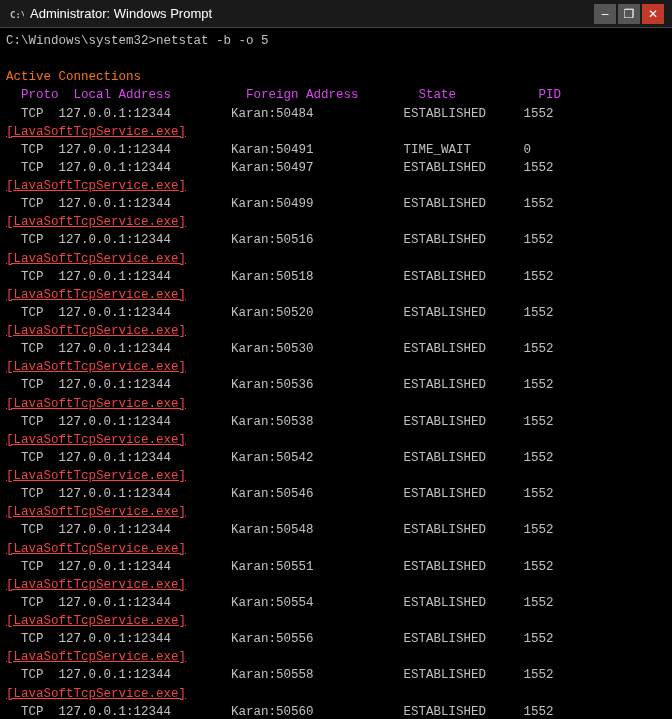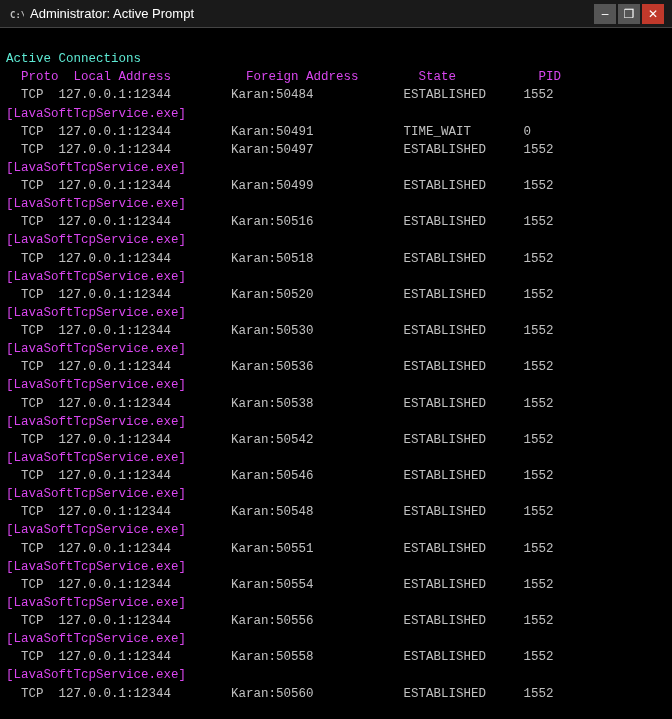--- a/index.html
+++ b/index.html
@@ -71,42 +71,42 @@
       height: calc(719px - 28px);
       overflow: hidden;
       font-size: 12.5px;
       line-height: 1.45;
       white-space: pre;
     }
     .cmd-line {
       color: #c0c0c0;
     }
     .header-line {
-      color: #5eead4;
+      color: #f97316;
     }
     .col-headers {
       color: #d946ef;
     }
-    .service-line { color: #d946ef; padding-left: 0; }
+    .service-line { color: #ef4444; padding-left: 0; text-decoration: underline; }
   </style>
 </head>
 <body>
 
 <div class="title-bar">
   <div class="title-bar-left">
     <div class="title-bar-icon">
       <svg width="16" height="16" viewBox="0 0 16 16">
         <rect width="16" height="16" fill="#1a1a1a"></rect>
         <text x="2" y="12" font-size="9" fill="#c0c0c0" font-family="monospace" font-weight="bold">C:\</text>
       </svg>
     </div>
-    <span class="title-bar-text">Administrator: Active Prompt</span>
+    <span class="title-bar-text">Administrator: Windows Prompt</span>
   </div>
   <div class="title-bar-controls">
     <button class="tb-btn minimize">–</button>
     <button class="tb-btn maximize">❐</button>
     <button class="tb-btn close">✕</button>
   </div>
 </div>
 
-<div class="terminal" id="terminal-container"><div class="header-line">
+<div class="terminal" id="terminal-container"><div class="cmd-line">C:\Windows\system32&gt;netstat -b -o 5</div><div class="header-line">
 Active Connections
 </div><div class="col-headers">  Proto  Local Address          Foreign Address        State           PID</div><div class="cmd-line">  TCP  127.0.0.1:12344        Karan:50484            ESTABLISHED     1552</div><div class="service-line">[LavaSoftTcpService.exe]</div><div class="cmd-line">  TCP  127.0.0.1:12344        Karan:50491            TIME_WAIT       0</div><div class="cmd-line">  TCP  127.0.0.1:12344        Karan:50497            ESTABLISHED     1552</div><div class="service-line">[LavaSoftTcpService.exe]</div><div class="cmd-line">  TCP  127.0.0.1:12344        Karan:50499            ESTABLISHED     1552</div><div class="service-line">[LavaSoftTcpService.exe]</div><div class="cmd-line">  TCP  127.0.0.1:12344        Karan:50516            ESTABLISHED     1552</div><div class="service-line">[LavaSoftTcpService.exe]</div><div class="cmd-line">  TCP  127.0.0.1:12344        Karan:50518            ESTABLISHED     1552</div><div class="service-line">[LavaSoftTcpService.exe]</div><div class="cmd-line">  TCP  127.0.0.1:12344        Karan:50520            ESTABLISHED     1552</div><div class="service-line">[LavaSoftTcpService.exe]</div><div class="cmd-line">  TCP  127.0.0.1:12344        Karan:50530            ESTABLISHED     1552</div><div class="service-line">[LavaSoftTcpService.exe]</div><div class="cmd-line">  TCP  127.0.0.1:12344        Karan:50536            ESTABLISHED     1552</div><div class="service-line">[LavaSoftTcpService.exe]</div><div class="cmd-line">  TCP  127.0.0.1:12344        Karan:50538            ESTABLISHED     1552</div><div class="service-line">[LavaSoftTcpService.exe]</div><div class="cmd-line">  TCP  127.0.0.1:12344        Karan:50542            ESTABLISHED     1552</div><div class="service-line">[LavaSoftTcpService.exe]</div><div class="cmd-line">  TCP  127.0.0.1:12344        Karan:50546            ESTABLISHED     1552</div><div class="service-line">[LavaSoftTcpService.exe]</div><div class="cmd-line">  TCP  127.0.0.1:12344        Karan:50548            ESTABLISHED     1552</div><div class="service-line">[LavaSoftTcpService.exe]</div><div class="cmd-line">  TCP  127.0.0.1:12344        Karan:50551            ESTABLISHED     1552</div><div class="service-line">[LavaSoftTcpService.exe]</div><div class="cmd-line">  TCP  127.0.0.1:12344        Karan:50554            ESTABLISHED     1552</div><div class="service-line">[LavaSoftTcpService.exe]</div><div class="cmd-line">  TCP  127.0.0.1:12344        Karan:50556            ESTABLISHED     1552</div><div class="service-line">[LavaSoftTcpService.exe]</div><div class="cmd-line">  TCP  127.0.0.1:12344        Karan:50558            ESTABLISHED     1552</div><div class="service-line">[LavaSoftTcpService.exe]</div><div class="cmd-line">  TCP  127.0.0.1:12344        Karan:50560            ESTABLISHED     1552</div></div>
 
 </body></html>

